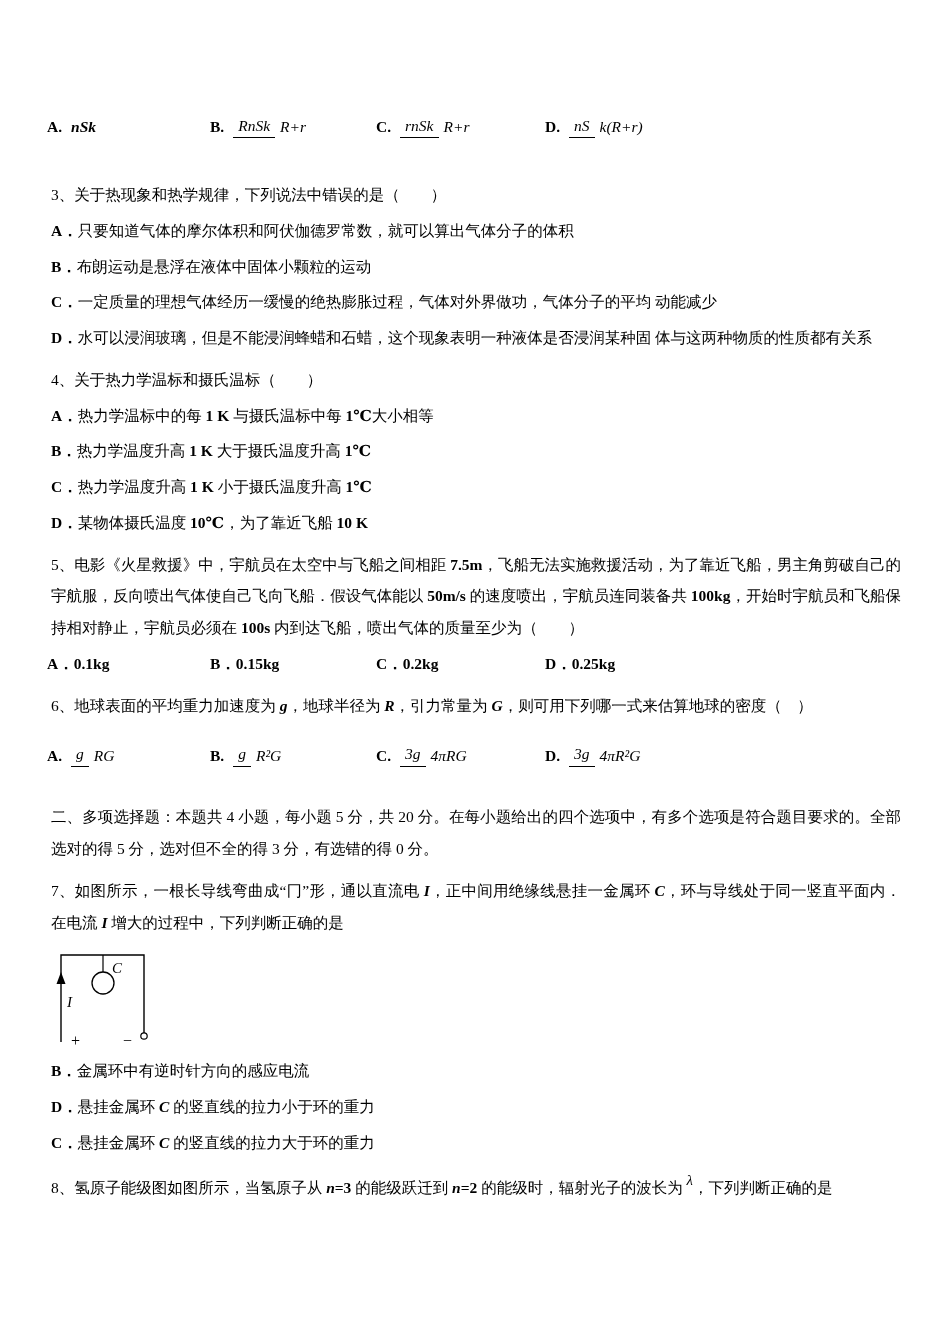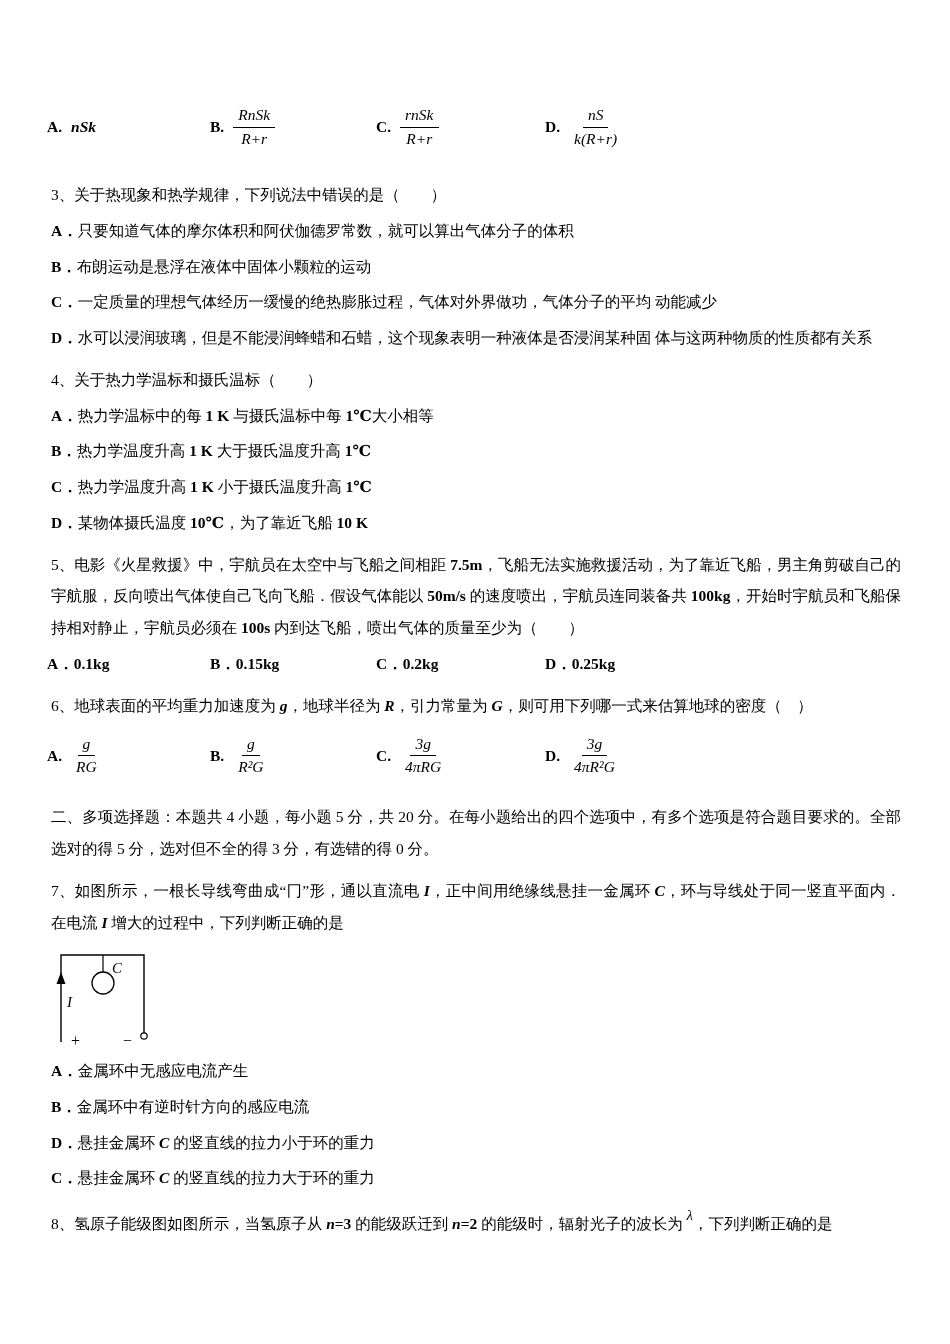--- a/index.html
+++ b/index.html
@@ -24,21 +24,21 @@
   
   .options-row{display:flex;align-items:center;margin:1px 0;}
   .options-row .cell{display:flex;align-items:center;gap:9px;width:163px;}
   .options-row .cell.c2{width:166px;}
   .options-row .cell.c3{width:169px;}
   .options-row .cell.c4{width:auto;}
   .options-row.frac-row{height:60px;}
   .options-row.plain .cell{display:inline-block;}
   .math{font-style:italic;font-weight:700;font-family:"Liberation Serif",serif;}
   .frac{
-    display:inline-flex;flex-direction:column;align-items:center;
+    display:inline-flex;align-items:center;
     line-height:1.3;font-style:italic;vertical-align:middle;
     font-family:"Liberation Serif",serif;
   }
   .frac .num{border-bottom:1.2px solid #000;padding:0 5px 1px;}
   .frac .den{padding:1px 5px 0;text-align:right;}
   .figure-wrap{margin:6px 0 2px 2px;line-height:1;}
   svg text{font-family:"Liberation Serif","DejaVu Serif",serif;}
 </style>
 </head>
 <body>
@@ -143,21 +143,20 @@
         <circle cx="95" cy="91" r="3.2" fill="none" stroke="#000" stroke-width="1.2"></circle>
         <line x1="54" y1="10" x2="54" y2="27" stroke="#000" stroke-width="1.2"></line>
         <circle cx="54" cy="38" r="11" fill="none" stroke="#000" stroke-width="1.3"></circle>
         <polygon points="12,27 7.5,39 16.5,39" fill="#000"></polygon>
         <text x="18" y="62" font-size="15" font-style="italic">I</text>
         <text x="63" y="28" font-size="15" font-style="italic">C</text>
         <text x="22" y="101" font-size="16">+</text>
         <text x="74" y="101" font-size="16">−</text>
       </svg>
     </div>
-    <div class="line"><span class="opt-label">A．</span><span><span>金属环中无感应电流产生</span></span></div>
     <div class="line"><span class="opt-label">B．</span><span><span>金属环中有逆时针方向的感应电流</span></span></div>
     <div class="line"><span class="opt-label">D．</span><span><span>悬挂金属环 </span><span class="rt-bi">C</span><span> 的竖直线的拉力小于环的重力</span></span></div>
     <div class="line"><span class="opt-label">C．</span><span><span>悬挂金属环 </span><span class="rt-bi">C</span><span> 的竖直线的拉力大于环的重力</span></span></div>
   </div>
 
   <div class="q q8">
     <div class="line stem"><span>8、氢原子能级图如图所示，当氢原子从 </span><span class="rt-bi">n</span><span class="rt-b">=3</span><span> 的能级跃迁到 </span><span class="rt-bi">n</span><span class="rt-b">=2</span><span> 的能级时，辐射光子的波长为 </span><span class="rt-sup">λ</span><span>，下列判断正确的是</span></div>
   </div>
 
 </div>

